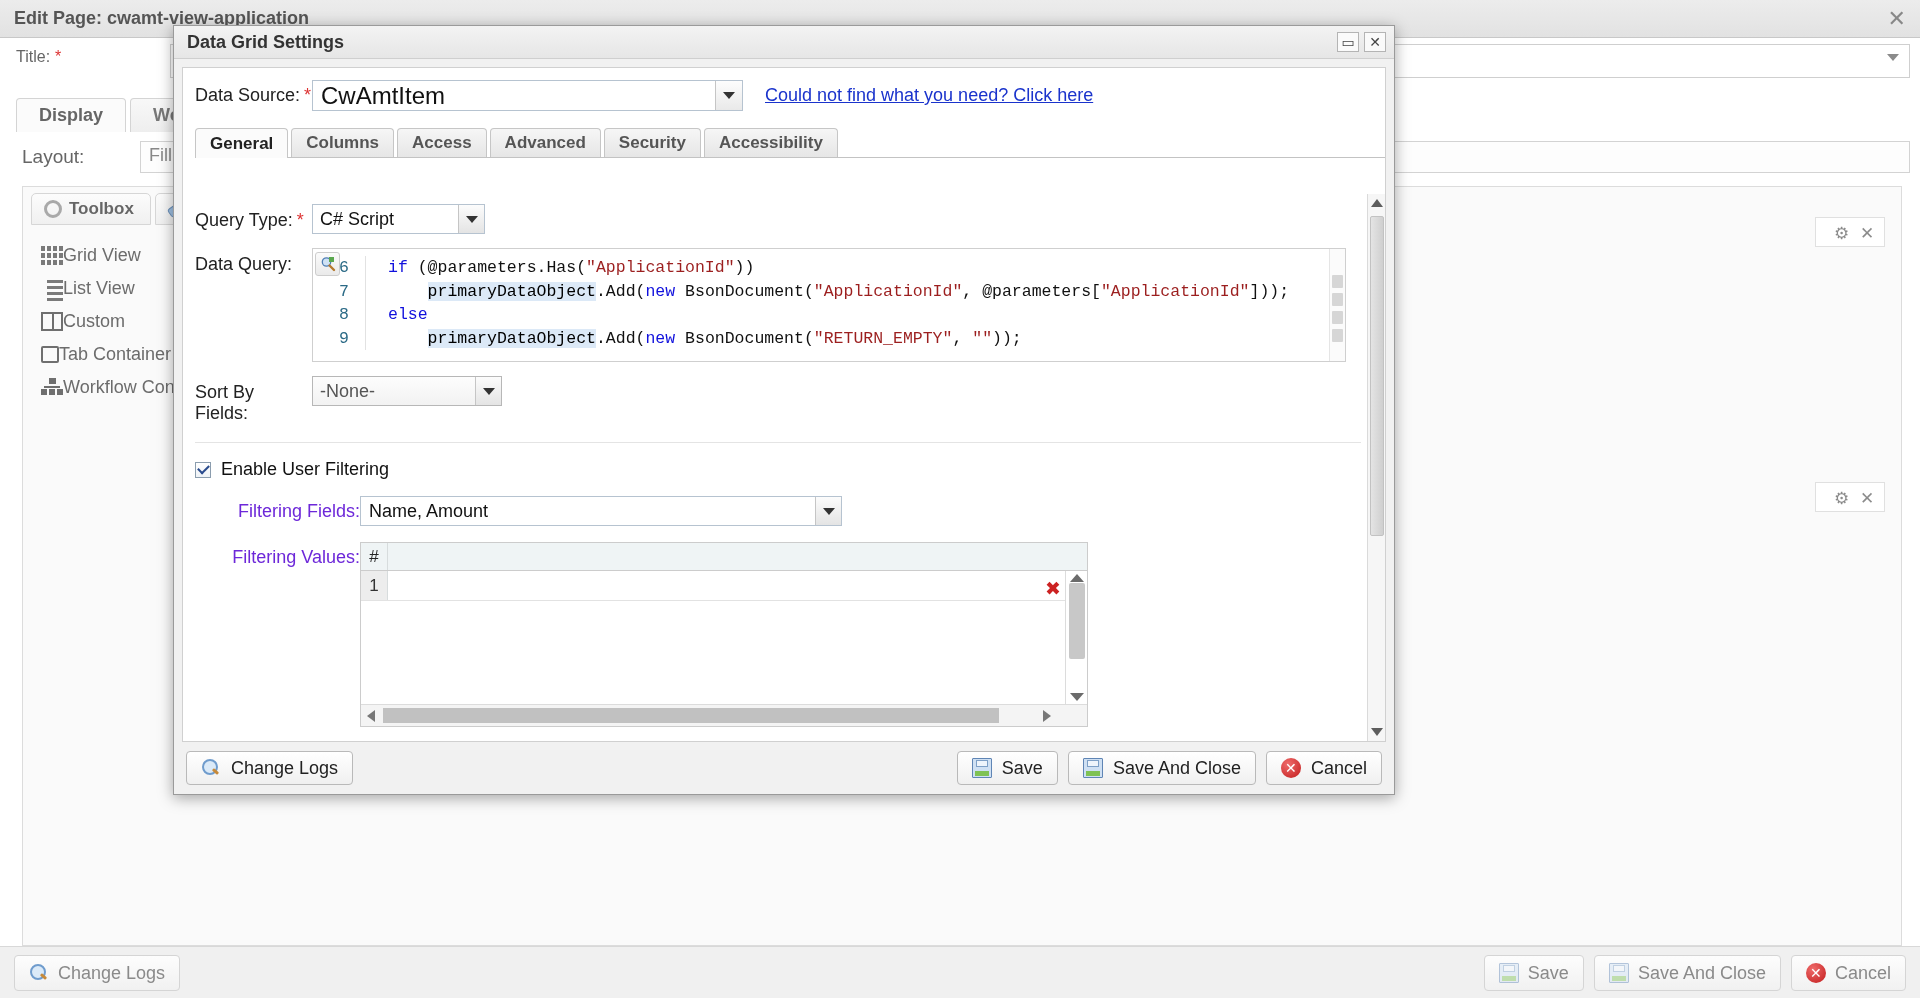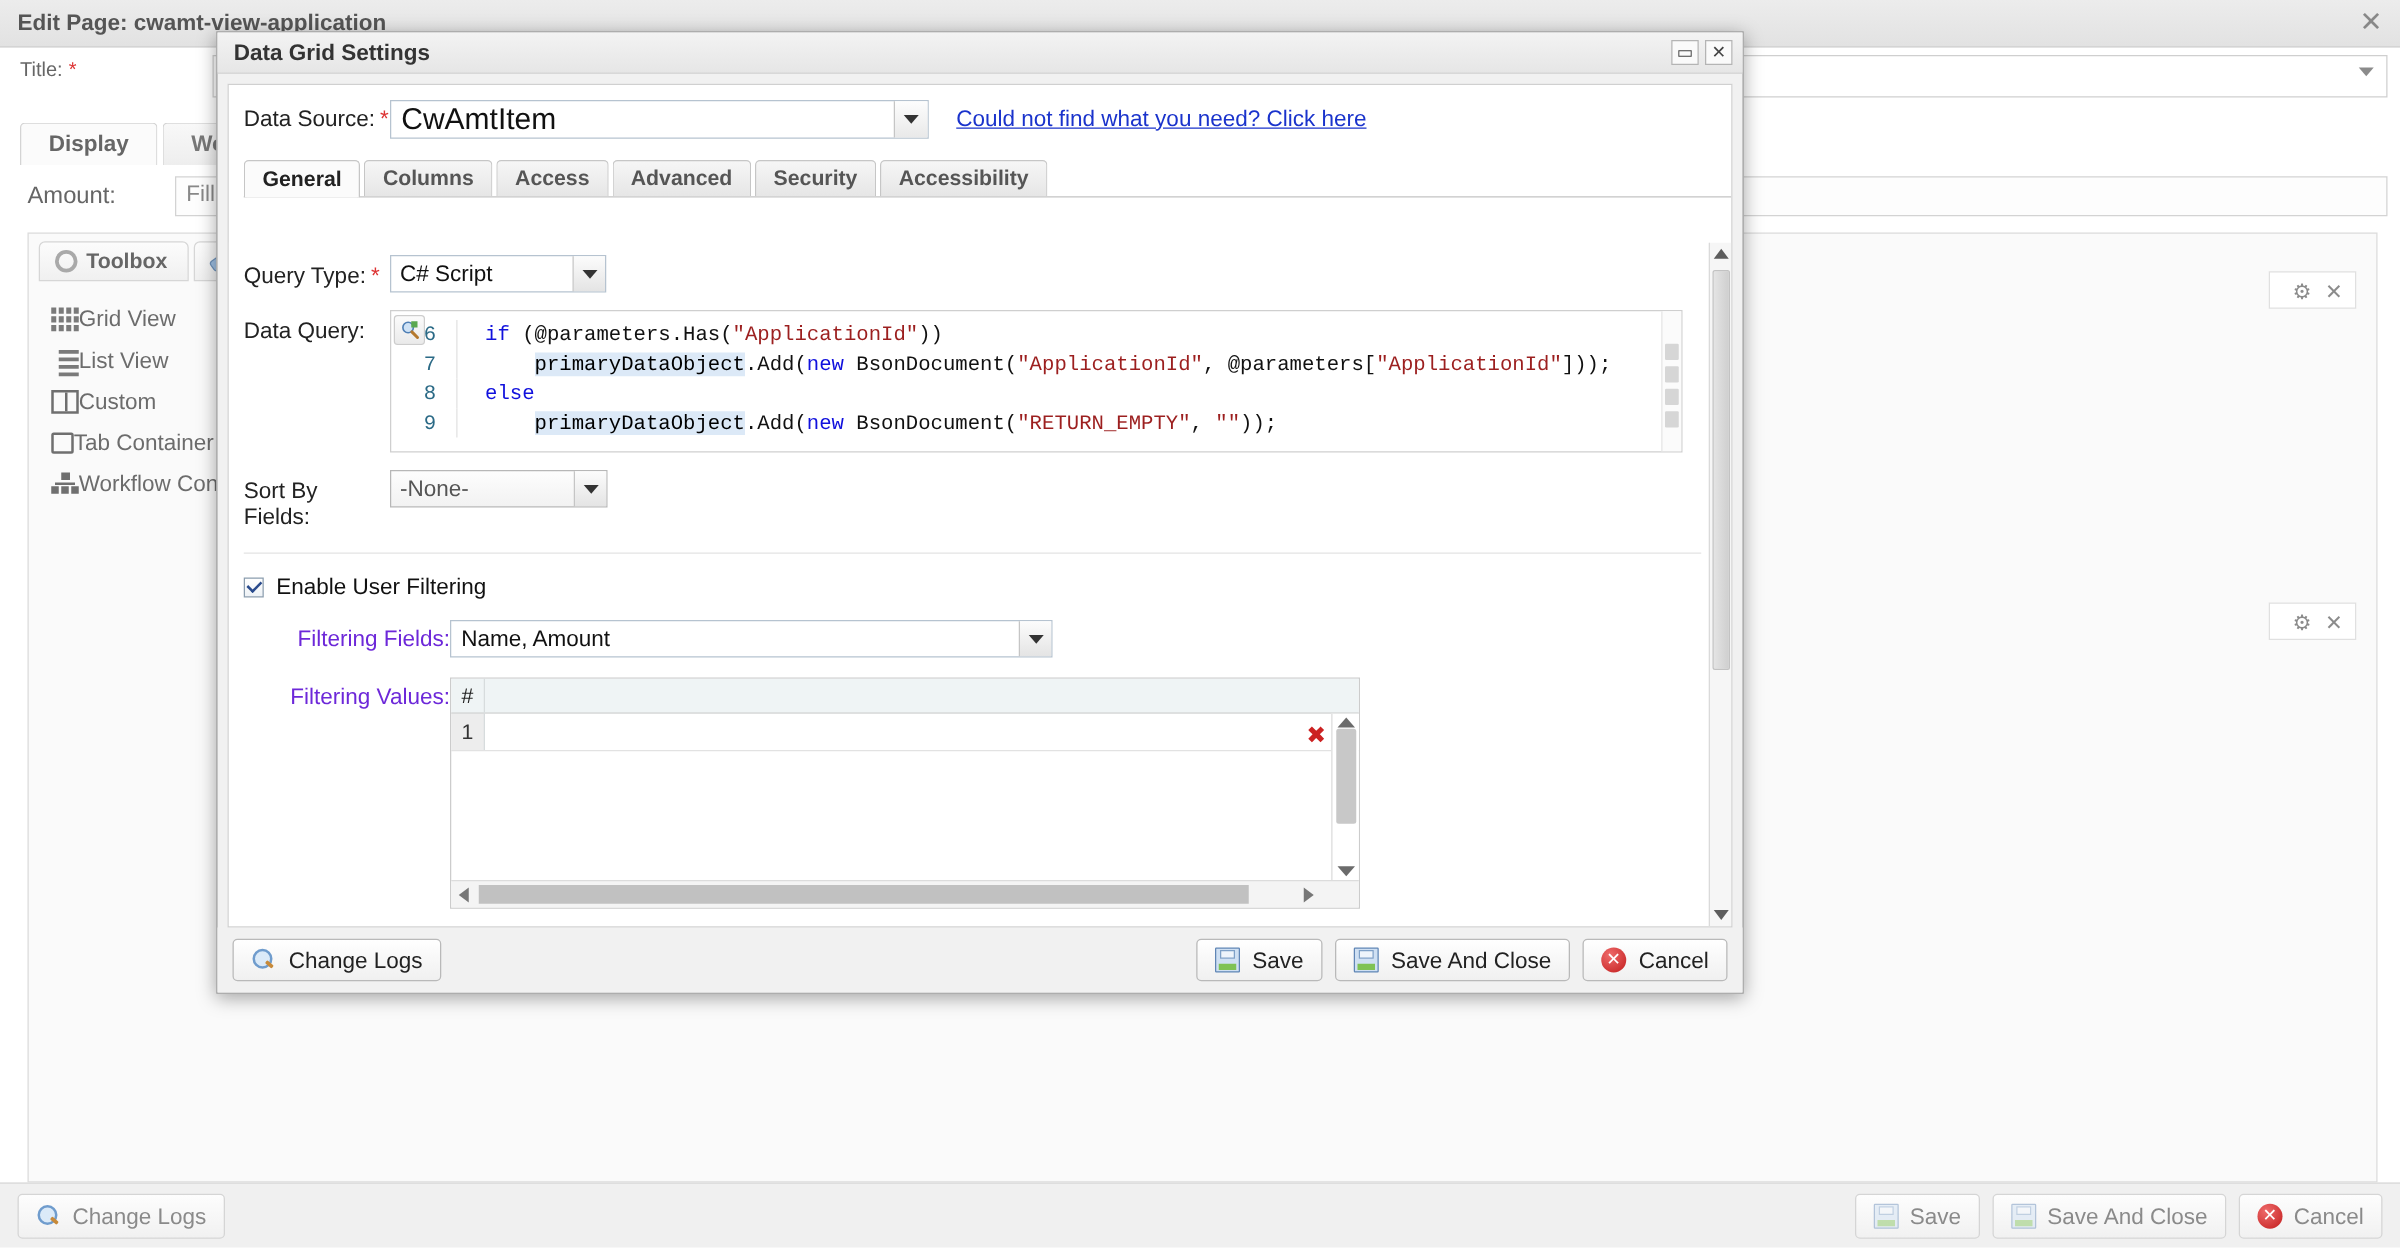--- a/index.html
+++ b/index.html
@@ -203,21 +203,21 @@
   .tok-pl { color: #111; }
   .edit-vscroll {
     width: 16px; background: #fbfbfb; border-left:1px solid #e5e5e5;
     position: relative; flex:none;
   }
   .edit-vscroll i {
     position:absolute; left:2px; width:11px; height:13px; background:#d6d6d6; border-radius:1px;
   }
 
   .sort-select {
-    width: 174px; height: 30px; border:1px solid #b7b7b7;
+    width: 190px; height: 30px; border:1px solid #b7b7b7;
     background: linear-gradient(#fdfdfd,#f2f2f2);
     display:flex; align-items:center; padding-left:7px; font-size:18px; color:#555; position:relative;
   }
   .sort-select .arrow-box {
     position:absolute; right:0; top:0; bottom:0; width:26px;
     background: linear-gradient(#fcfcfc,#e4e4e4); border-left:1px solid #c5c5c5;
     display:flex; align-items:center; justify-content:center;
   }
 
   .divider { height:1px; background:#e4e4e4; margin: 18px 24px 0 12px; }
@@ -347,21 +347,21 @@
   <div class="bg-title-input">
     <span>View</span>
     <span class="caret"></span>
   </div>
 
   <div class="bg-tabs">
     <div class="bg-tab active">Display</div>
     <div class="bg-tab">Worker Si</div>
   </div>
 
-  <div class="bg-layout-label">Amount:</div>
+  <div class="bg-layout-label">Layout:</div>
   <div class="bg-layout-input">Fill</div>
 
   <div class="bg-panel">
     <div class="tb-tabs">
       <div class="tb-tab">
         <span class="icon-gear"></span>
         <span>Toolbox</span>
       </div>
       <div class="tb-tab">
         <span class="icon-wrench"></span>

